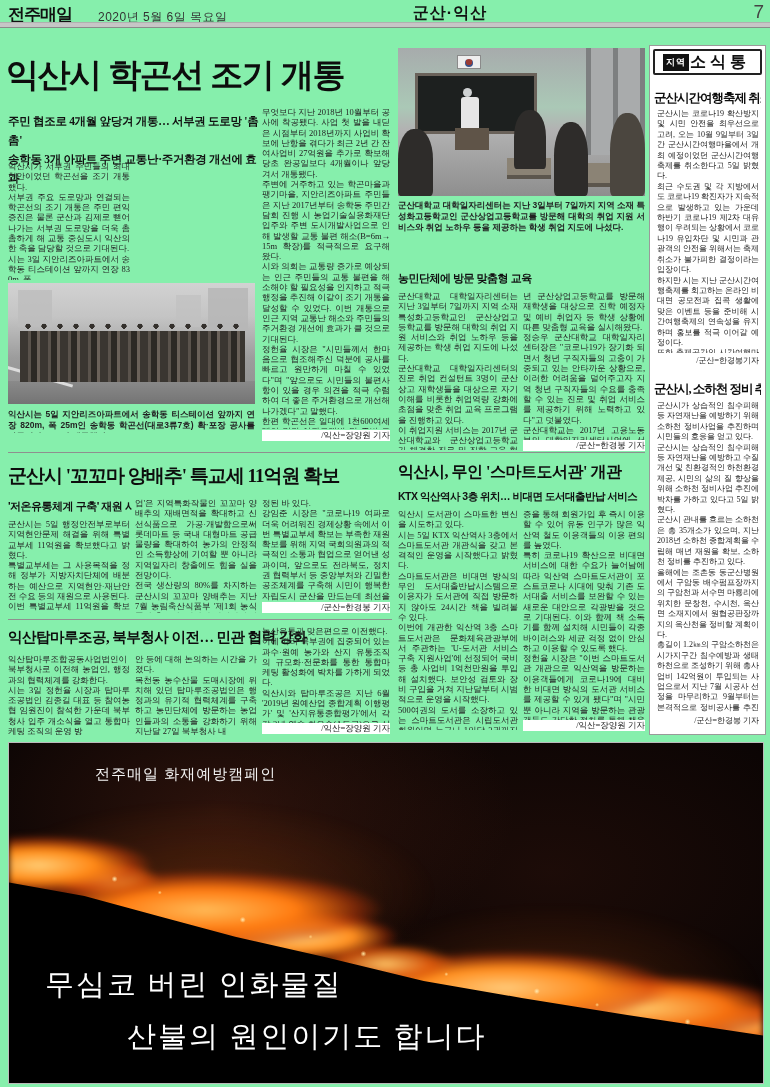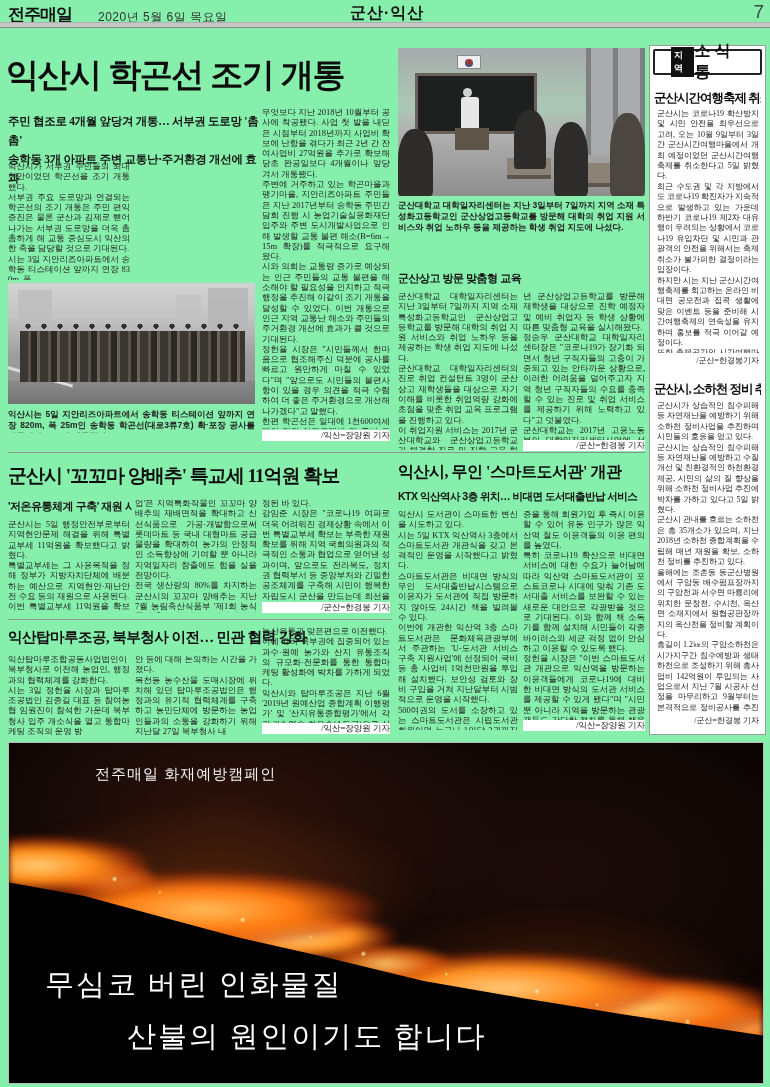--- a/index.html
+++ b/index.html
@@ -4,21 +4,21 @@
 <style>
   html,body{margin:0;padding:0;background:#e8e8e8;}
   #page{position:relative;width:770px;height:1087px;background:#86efac;margin:0 auto;
         font-family:"Liberation Serif",serif;color:#1a1a1a;overflow:hidden;
         border-right:1px solid #cfcfcf;}
   .abs{position:absolute;}
   
   .mast-logo{left:8px;top:3px;font-family:"Liberation Sans",sans-serif;font-weight:900;
              font-size:17px;letter-spacing:-1px;color:#111;}
   .mast-date{left:98px;top:9px;font-family:"Liberation Sans",sans-serif;font-size:12px;color:#333;letter-spacing:0.5px;}
-  .mast-section{left:350px;top:3px;width:200px;text-align:left;font-family:"Liberation Sans",sans-serif;
+  .mast-section{left:350px;top:3px;width:200px;text-align:center;font-family:"Liberation Sans",sans-serif;
                 font-weight:900;font-size:16px;letter-spacing:1px;color:#111;}
   .mast-page{right:6px;top:1px;font-family:"Liberation Sans",sans-serif;font-size:19px;color:#444;}
   .mast-rule{left:0;right:0;top:22px;height:4px;background:#c6c6c6;border-top:1px solid #b0b0b0;border-bottom:1px solid #8a8a8a;}
   
   .hl-main{font-family:"Liberation Sans",sans-serif;font-weight:900;color:#0d0d0d;
            letter-spacing:-1.5px;white-space:nowrap;overflow:hidden;}
   .hl-serif{font-family:"Liberation Serif",serif;font-weight:bold;color:#0d0d0d;
             letter-spacing:-1px;white-space:nowrap;overflow:hidden;}
   .subhead-serif{font-family:"Liberation Serif",serif;font-weight:bold;font-size:11.5px;
                  line-height:19px;color:#111;letter-spacing:-0.3px;}
@@ -52,21 +52,21 @@
   .p2-teacher{position:absolute;left:25.5%;top:33%;width:18px;height:34px;background:#e6e6e6;border-radius:3px 3px 0 0;}
   .p2-podium{position:absolute;left:23%;top:54%;width:14%;height:15%;background:#5f5448;}
   .p2-win{position:absolute;right:0;top:0;width:24%;height:72%;
           background:repeating-linear-gradient(90deg,#7d7f80 0 5px,#a9abac 5px 27px),
                      repeating-linear-gradient(0deg,rgba(90,90,90,.55) 0 3px,transparent 3px 34px);}
   .p2-stu{position:absolute;border-radius:45% 45% 8% 8%;background:#2e2c2a;}
   .p2-desk{position:absolute;background:#8b8375;border-bottom:4px solid #5c564d;}
   
   .sidebox{border:1px solid #9a9a9a;background:#fff;}
   .side-head{position:absolute;left:3px;right:3px;top:3px;height:26px;border:2px solid #222;border-radius:2px;
-             display:flex;align-items:center;gap:1px;padding:0 16px;box-sizing:border-box;}
+             display:flex;align-items:center;gap:1px;padding:0 8px;box-sizing:border-box;}
   .side-chip{background:#111;color:#fff;font-family:"Liberation Sans",sans-serif;font-size:9px;
              font-weight:bold;padding:2px 3px;letter-spacing:1px;}
   .side-title{font-family:"Liberation Sans",sans-serif;font-weight:900;font-size:16px;
               letter-spacing:4px;color:#111;}
   .side-hl{font-family:"Liberation Serif",serif;font-weight:bold;font-size:12.5px;letter-spacing:-1px;
            text-align:center;color:#0d0d0d;white-space:nowrap;overflow:hidden;}
   .side-body{font-size:8px;line-height:10.4px;text-align:justify;word-break:break-all;
              overflow:hidden;white-space:pre-line;color:#222;}
   
   .fire-box{background:#070303;border:1px solid #bbb;overflow:hidden;}
@@ -147,21 +147,21 @@
     <div class="p2-teacher"></div>
     <div class="p2-podium"></div>
     <div class="p2-desk" style="left:44%;top:74%;width:18%;height:12%;"></div>
     <div class="p2-desk" style="left:70%;top:78%;width:20%;height:13%;"></div>
     <div class="p2-stu" style="left:0;top:55%;width:14%;height:45%;"></div>
     <div class="p2-stu" style="left:47%;top:42%;width:13%;height:40%;"></div>
     <div class="p2-stu" style="left:63%;top:50%;width:14%;height:50%;"></div>
     <div class="p2-stu" style="left:86%;top:44%;width:14%;height:56%;background:#4b463f;"></div>
   </div>
   <div class="abs caption" style="left:398px;top:200px;width:247px;height:35px;">군산대학교 대학일자리센터는 지난 3일부터 7일까지 지역 소재 특성화고등학교인 군산상업고등학교를 방문해 대학의 취업 지원 서비스와 취업 노하우 등을 제공하는 학생 취업 지도에 나섰다.</div>
-  <div class="abs subhead-sans" style="left:398px;top:271px;width:247px;">군산상고 방문 맞춤형 교육</div>
+  <div class="abs subhead-sans" style="left:398px;top:271px;width:247px;">농민단체에 방문 맞춤형 교육</div>
   <div class="abs body-col" style="left:398px;top:291px;width:120px;height:159px;">군산대학교 대학일자리센터는 지난 3일부터 7일까지 지역 소재 특성화고등학교인 군산상업고등학교를 방문해 대학의 취업 지원 서비스와 취업 노하우 등을 제공하는 학생 취업 지도에 나섰다.
 군산대학교 대학일자리센터의 진로 취업 컨설턴트 3명이 군산상고 재학생들을 대상으로 자기 이해를 비롯한 취업역량 강화에 초점을 맞춘 취업 교육 프로그램을 진행하고 있다.
 이 취업지원 서비스는 2017년 군산대학교와 군산상업고등학교가 체결한 진로 및 진학 교육 협약에 따른 것이다. 협약 체결 이후 군산대학교는 매</div>
   <div class="abs body-col" style="left:523px;top:291px;width:122px;height:159px;">년 군산상업고등학교를 방문해 재학생을 대상으로 진학 예정자 및 예비 취업자 등 학생 상황에 따른 맞춤형 교육을 실시해왔다.
 정승우 군산대학교 대학일자리센터장은 "코로나19가 장기화 되면서 청년 구직자들의 고충이 가중되고 있는 안타까운 상황으로, 이러한 어려움을 덜어주고자 지역 청년 구직자들의 수요를 충족할 수 있는 진로 및 취업 서비스를 제공하기 위해 노력하고 있다"고 덧붙였다.
 군산대학교는 2017년 고용노동부의 대학일자리센터사업에 선정되어 지역 내 진로 취업지원 서비스는 물론 정부 청년고용정책 등을 홍보하는 역할을 꾸준히 하고 있다.</div>
   <div class="abs byline" style="left:523px;top:440px;width:122px;">/군산=한경봉 기자</div>
 
   <div class="abs hrule" style="left:8px;top:452px;width:637px;"></div>
 

